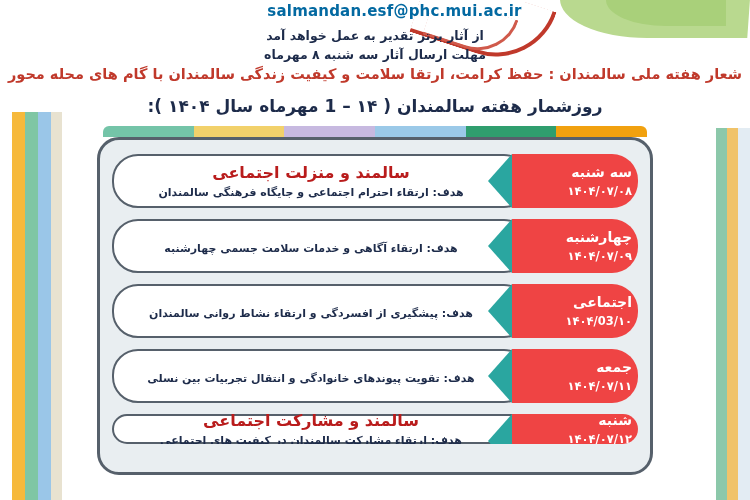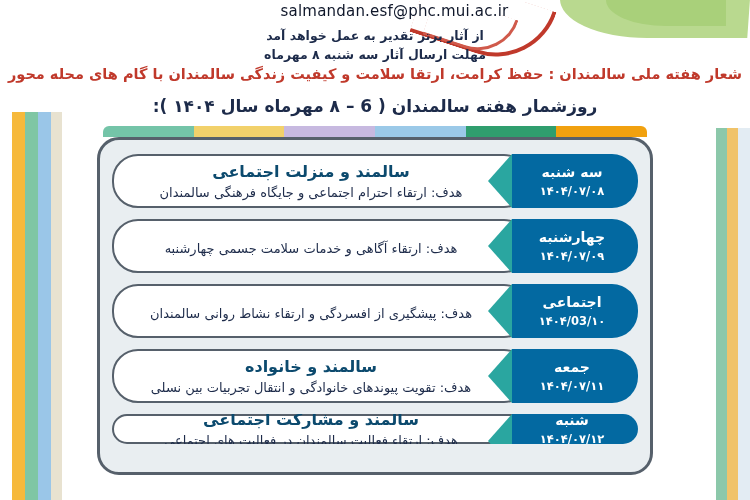--- a/index.html
+++ b/index.html
@@ -96,22 +96,22 @@
 
   
   .header {
     position: relative;
     z-index: 4;
     text-align: center;
     padding-top: 2px;
   }
   .email {
     font-size: 15px;
-    font-weight: normal;
-    color: #0f172a;
+    font-weight: bold;
+    color: #0369a1;
     letter-spacing: .2px;
     direction: ltr;
     padding-left: 39px;
   }
   .note-line {
     font-size: 12.5px;
     font-weight: bold;
     color: #1d2b4a;
     margin-top: 8px;
     letter-spacing: .2px;
@@ -175,26 +175,25 @@
     align-items: stretch;
     margin-bottom: 11px;
     height: 54px;
   }
 
   
   .date-pill {
     position: relative;
     width: 126px;
     flex: 0 0 126px;
-    background: #0369a1;
+    background: #ef4444;
     color: #ffffff;
     border-radius: 0 26px 26px 0;
     display: flex;
     flex-direction: column;
-    align-items: center;
     justify-content: center;
     line-height: 1.25;
     margin-left: -18px;
     z-index: 3;
     padding-right: 6px;
     box-sizing: border-box;
   }
   .date-pill::after {
     content: "";
     position: absolute;
@@ -225,27 +224,27 @@
     display: flex;
     flex-direction: column;
     align-items: center;
     justify-content: center;
     padding: 4px 34px 4px 14px;
     box-sizing: border-box;
   }
   .row-title {
     font-size: 16px;
     font-weight: bold;
-    color: #0c4a6e;
+    color: #b91c1c;
     line-height: 1.2;
   }
   .row-goal {
     margin-top: 4px;
-    font-size: 13px;
-    font-weight: normal;
+    font-size: 11px;
+    font-weight: bold;
     color: #1d2b4a;
   }
 
   .row.clipped { overflow: hidden; height: 30px; }
 </style>
 </head>
 <body>
 
 <div class="bg-layer">
   <div class="deco-green-top"></div>
@@ -266,21 +265,21 @@
 </div>
 
 <div class="header">
   <div class="email">salmandan.esf@phc.mui.ac.ir</div>
   <div class="note-line">از آثار برتر تقدیر به عمل خواهد آمد</div>
   <div class="note-line second">مهلت ارسال آثار سه شنبه ۸ مهرماه</div>
 </div>
 
 <div class="slogan">شعار هفته ملی سالمندان : حفظ کرامت، ارتقا سلامت و کیفیت زندگی سالمندان با گام های محله محور</div>
 
-<div class="subtitle">روزشمار هفته سالمندان ( 6 – ۸ مهرماه سال ۱۴۰۴ ):</div>
+<div class="subtitle">روزشمار هفته سالمندان ( ۱۴ – 1 مهرماه سال ۱۴۰۴ ):</div>
 
 <div class="card-wrap">
   <div class="card-topbar">
     <i class="tb1"></i>
       <i class="tb2"></i>
       <i class="tb3"></i>
       <i class="tb4"></i>
       <i class="tb5"></i>
       <i class="tb6"></i>
   </div>
@@ -317,30 +316,29 @@
         <div class="row-goal">هدف: پیشگیری از افسردگی و ارتقاء نشاط روانی سالمندان</div>
       </div>
     </div>
 
     <div class="row">
       <div class="date-pill">
         <span class="date-day">جمعه</span>
         <span class="date-num">۱۴۰۴/۰۷/۱۱</span>
       </div>
       <div class="text-panel">
-        <div class="row-title">سالمند و خانواده</div>
         <div class="row-goal">هدف: تقویت پیوندهای خانوادگی و انتقال تجربیات بین نسلی</div>
       </div>
     </div>
 
     <div class="row clipped">
       <div class="date-pill">
         <span class="date-day">شنبه</span>
         <span class="date-num">۱۴۰۴/۰۷/۱۲</span>
       </div>
       <div class="text-panel">
         <div class="row-title">سالمند و مشارکت اجتماعی</div>
-        <div class="row-goal">هدف: ارتقاء فعالیت سالمندان در فعالیت های اجتماعی</div>
+        <div class="row-goal">هدف: ارتقاء مشارکت سالمندان در کیفیت های اجتماعی</div>
       </div>
     </div>
 
   </div>
 </div>
 
 </body></html>

